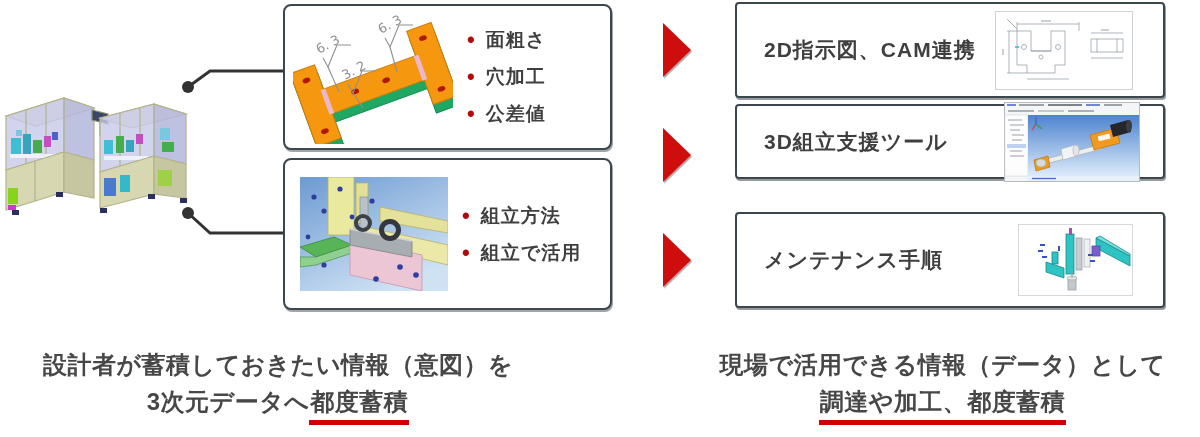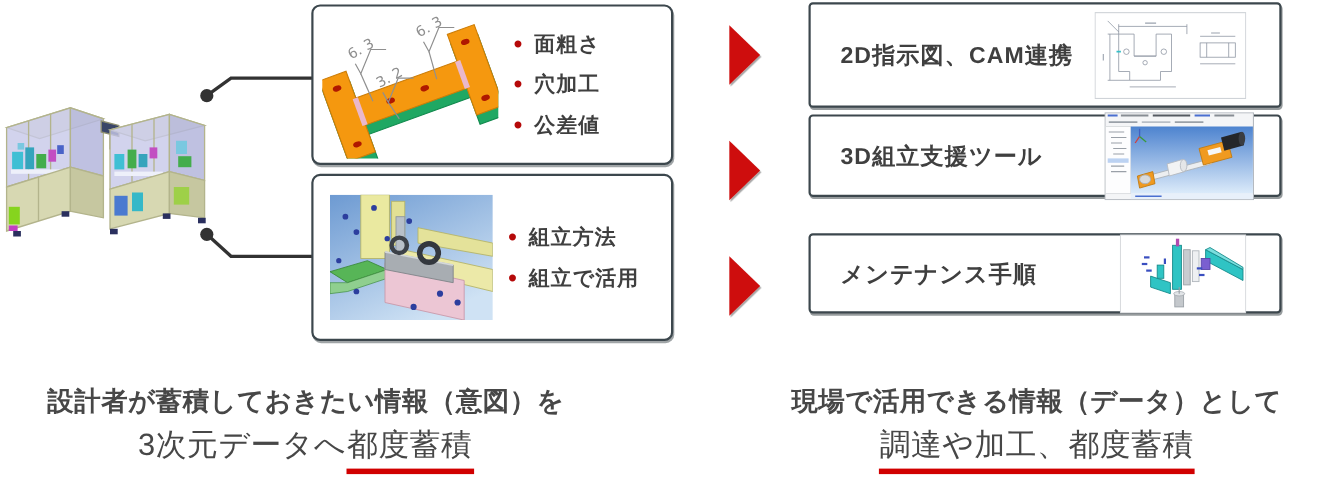--- a/index.html
+++ b/index.html
@@ -28,34 +28,34 @@
   .out-box{
     position:absolute;left:735px;width:430px;background:#fff;
     border:2px solid #3c474d;border-radius:4px;z-index:2;
     box-shadow:1px 2px 0 rgba(45,55,60,.5);
     display:flex;align-items:center;box-sizing:border-box;
   }
   .out-box .label{flex:1;padding-left:27px;font-size:21px;font-weight:bold;letter-spacing:1px;white-space:nowrap;}
   .out-box .thumb{flex:0 0 auto;}
   .out1{top:2px;height:96px;}
   .out2{top:104px;height:75px;}
-  .out3{top:212px;height:73px;justify-content:flex-end;}
+  .out3{top:212px;height:96px;justify-content:flex-end;}
   .out1 .thumb{margin-right:30px;}
   .out2 .thumb{margin-right:23px;}
   .out3 .thumb{margin-right:30px;}
 
   
   .machine{position:absolute;left:4px;top:88px;z-index:2;}
 
   
   .caption{position:absolute;top:349px;text-align:center;z-index:2;color:#474747;}
   .caption.left{left:0;width:556px;}
   .caption.right{left:660px;width:565px;}
   .cap-l1{font-size:24px;font-weight:bold;letter-spacing:.5px;margin-bottom:5px;white-space:nowrap;}
-  .cap-l2{font-size:28px;font-weight:normal;letter-spacing:.5px;white-space:nowrap;}
+  .cap-l2{font-size:24px;font-weight:bold;letter-spacing:.5px;white-space:nowrap;}
   .red-underline{display:inline-block;border-bottom:5px solid #d10000;padding:0 1px 2px 1px;}
 </style>
 </head>
 <body>
 
 <div class="canvas">
 
   <svg class="overlay" width="1200" height="437" viewBox="0 0 1200 437">
     <defs>
       <filter id="sh" x="-20%" y="-20%" width="150%" height="150%">

